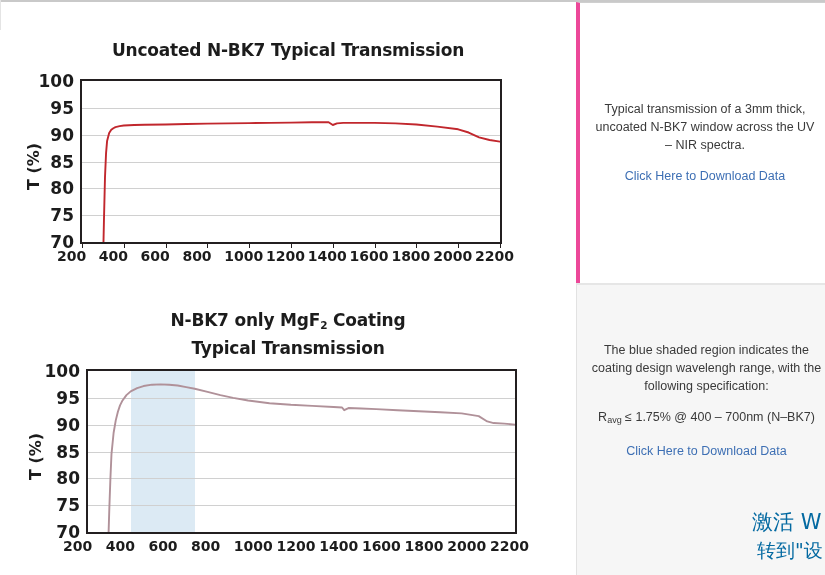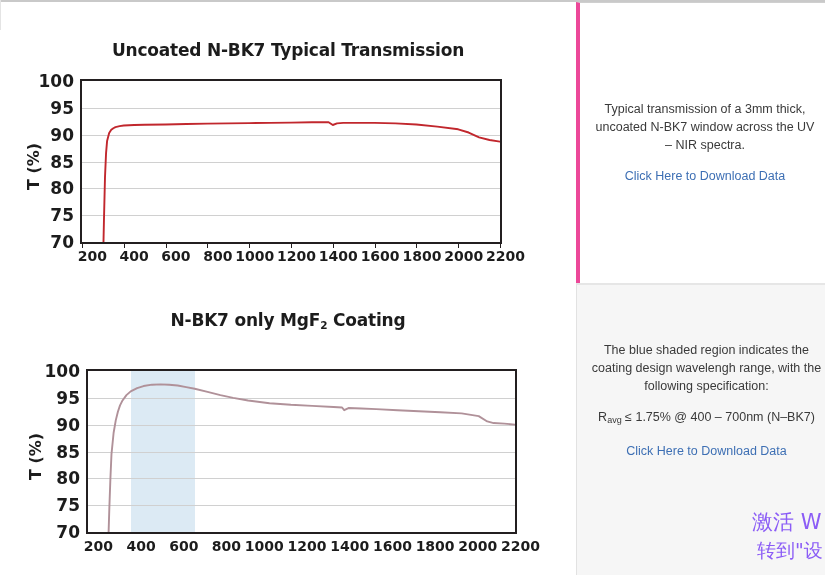--- a/index.html
+++ b/index.html
@@ -37,21 +37,21 @@
   }
   .gridline{position:absolute;left:0;right:0;height:1px;background:#d0d0d0;}
   .band{position:absolute;top:0;bottom:0;background:#d6e6f2;opacity:.85;}
   .curve-svg{position:absolute;left:0;top:0;}
   .ytick{
     position:absolute;right:0;text-align:right;
     font-family:"DejaVu Sans", sans-serif;font-weight:bold;
     color:#1c1c1c;font-size:17px;line-height:1;
   }
   .xtick{
-    position:absolute;text-align:right;
+    position:absolute;text-align:left;
     font-family:"DejaVu Sans", sans-serif;font-weight:bold;
     color:#1c1c1c;font-size:14px;line-height:1;
   }
   .ylabel{
     position:absolute;
     font-family:"DejaVu Sans", sans-serif;font-weight:bold;
     color:#1c1c1c;font-size:16px;
     transform:rotate(-90deg);transform-origin:left top;white-space:nowrap;
   }
   .xlabel{
@@ -65,21 +65,21 @@
   .txt{
     text-align:center;color:#3a3a3a;
     font-family:"Liberation Sans", sans-serif;
   }
   .txt p{margin:0 0 13px 0;}
   .dl-link{color:#3d6fb4;cursor:pointer;}
   .ravg sub{font-size:.72em;vertical-align:-0.22em;}
 
   
   .wm{
-    position:absolute;color:#8b5cf6;pointer-events:none;
+    position:absolute;color:#0369a1;pointer-events:none;
     font-family:"DejaVu Sans", sans-serif;white-space:nowrap;
   }
   .wm-1{left:752px;top:508px;font-size:21px;}
   .wm-2{left:757px;top:538px;font-size:19px;}
 </style>
 </head>
 <body>
 
 <div class="page">
 
@@ -141,20 +141,21 @@
     <div class="txt" style="position:absolute;left:14px;top:97px;width:222px;font-size:12.5px;line-height:18px;">
       <p>Typical transmission of a 3mm thick, uncoated N-BK7 window across the UV – NIR spectra.</p>
       <p class="dl-link">Click Here to Download Data</p>
     </div>
   </div>
 
   <div class="panel chart-panel" style="left:0;top:284px;width:576px;height:291px;">
 
     <div class="chart-title" style="top:25px;left:0;font-size:17px;line-height:23px;">
       <div><span>N-BK7 only MgF</span><sub>2</sub><span> Coating</span></div>
+      <div>Typical Transmission</div>
     </div>
 
     <div class="plot-wrap">
       <div class="plotbox" id="box2" style="left:86px;top:85px;width:431px;height:165px;">
       <div class="band" style="left: 42.7px; width: 64.05px; background: rgb(214, 230, 242);"></div>
           <div class="gridline" style="top: 134.167px;"></div>
           <div class="gridline" style="top: 107.333px;"></div>
           <div class="gridline" style="top: 80.5px;"></div>
           <div class="gridline" style="top: 53.6667px;"></div>
           <div class="gridline" style="top: 26.8333px;"></div>

